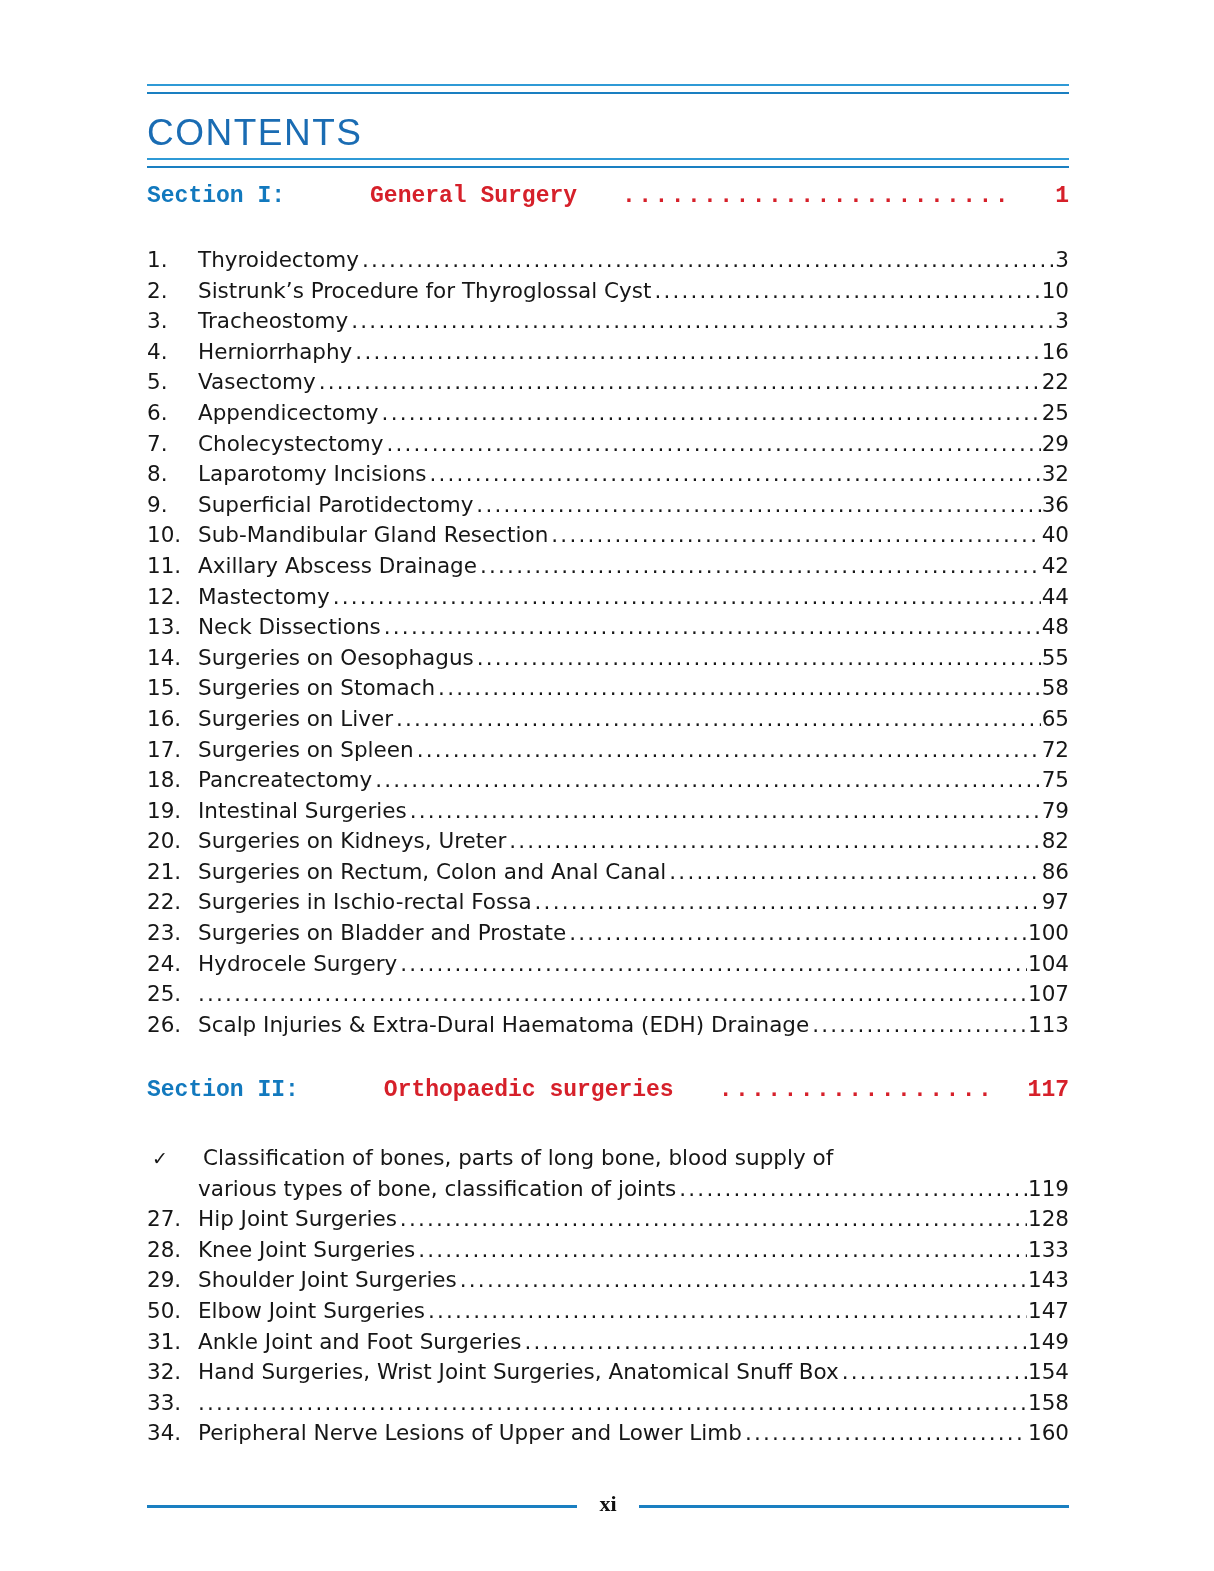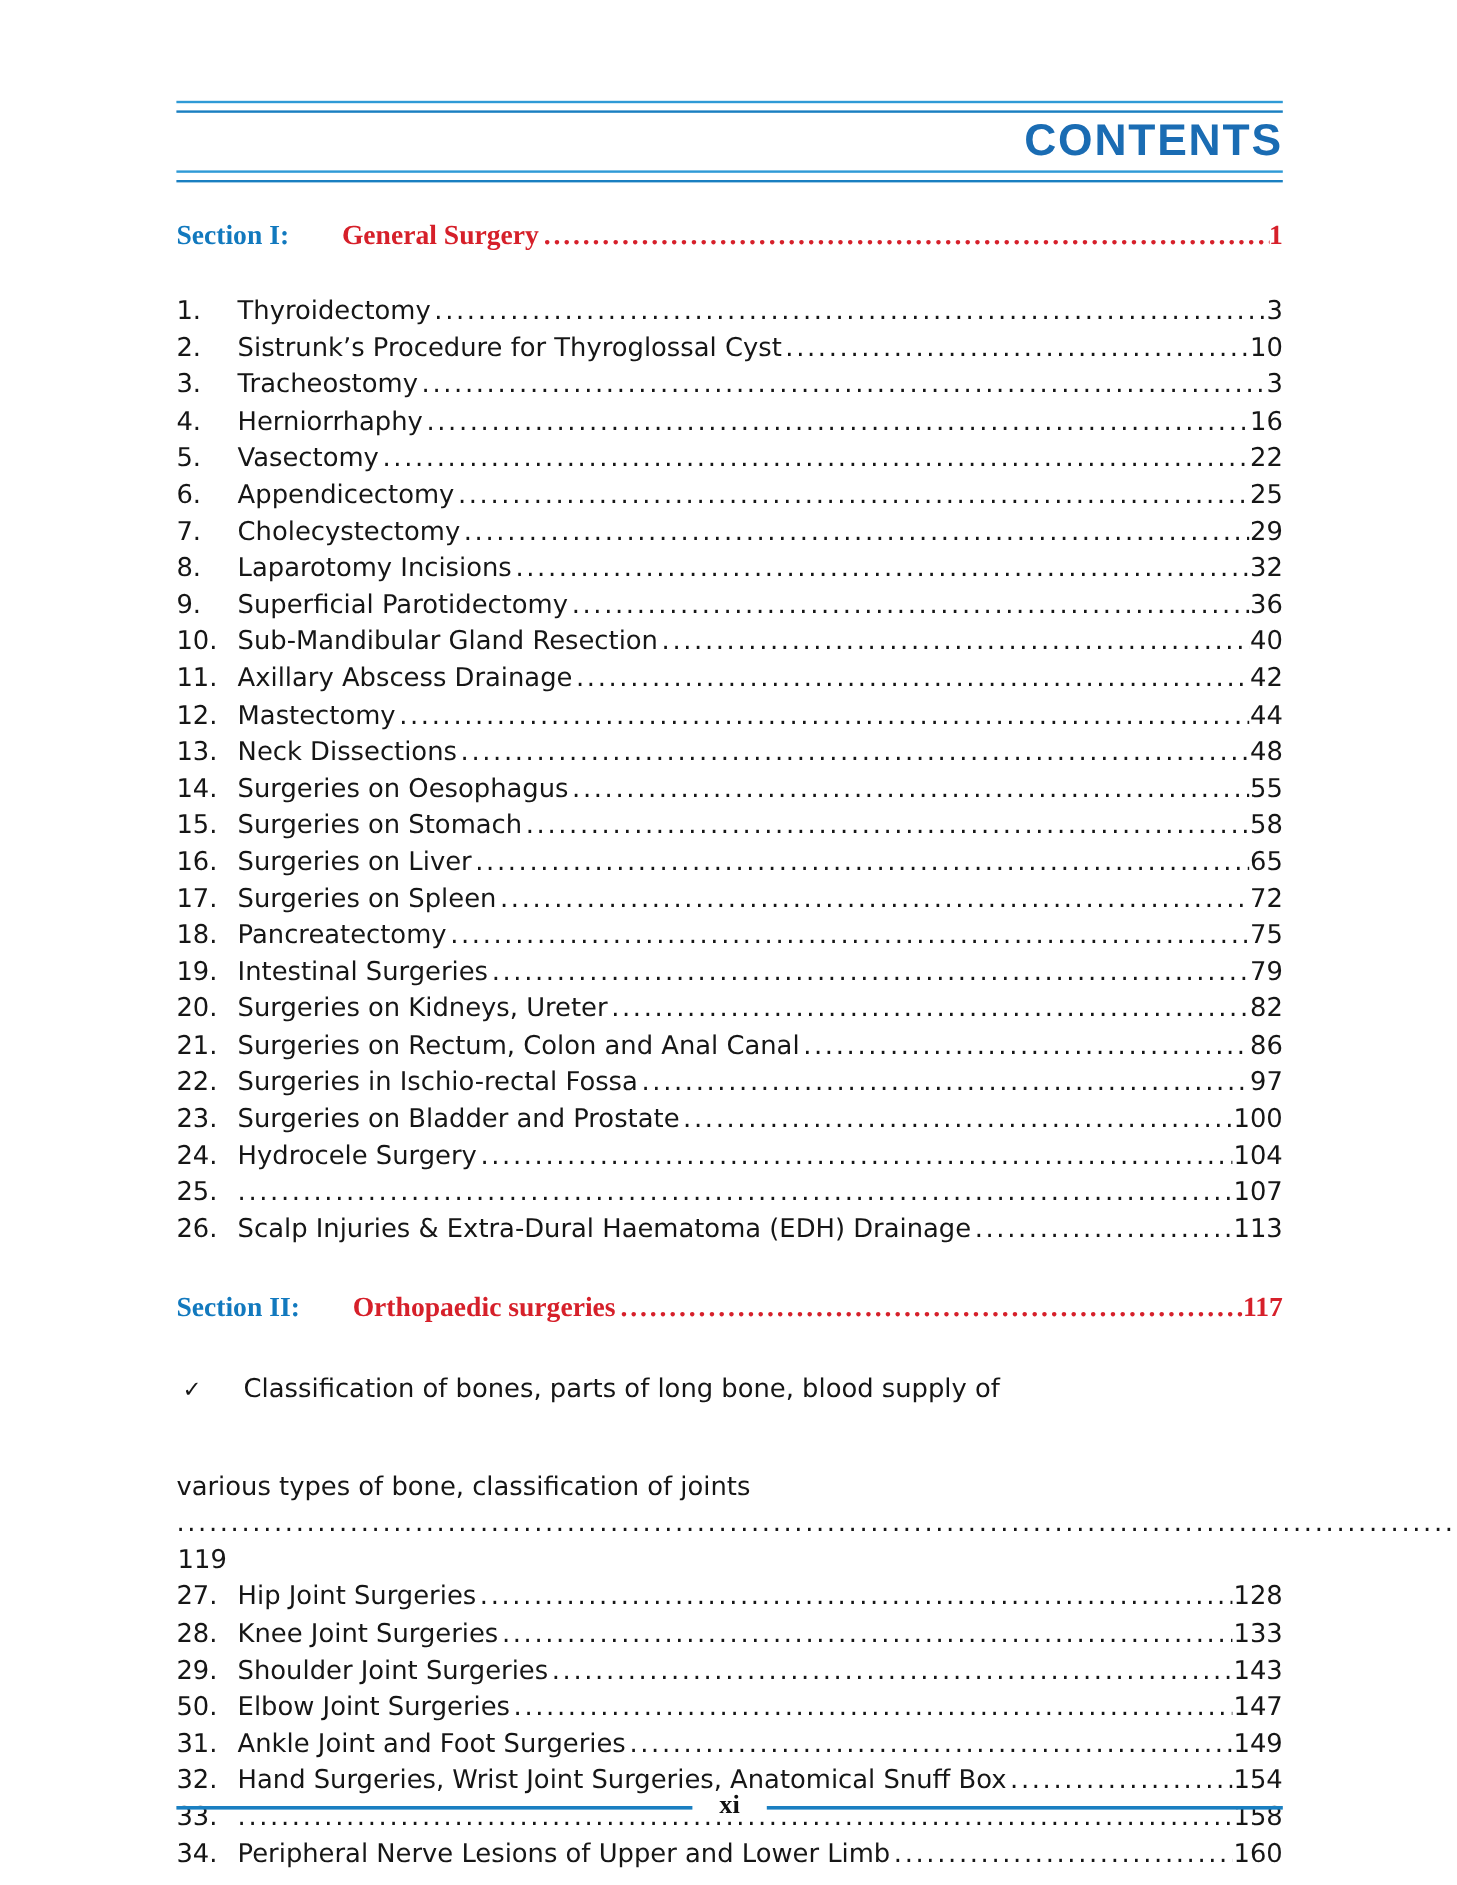--- a/index.html
+++ b/index.html
@@ -32,41 +32,42 @@
   }
   .rule-double {
     height: 6px;
     border-top: 2px solid #2f9ad6;
     border-bottom: 2px solid #1a7fc1;
     background: #ffffff;
   }
   .rule-double.lower { margin-top: 0; }
 
   .contents-title {
-    text-align: right;
+    text-align: left;
     font-family: "Liberation Sans", sans-serif;
-    font-weight: bold;
+    font-weight: normal;
     font-size: 37px;
     letter-spacing: 1.5px;
     color: #1a6cb3;
     line-height: 46px;
-    padding: 0 0 2px 0;
+    padding: 16px 0 2px 0;
   }
 
   
   .section-head {
     position: absolute;
     left: 147px;
     width: 922px;
-    font-family: Liberation Serif, serif;
+    font-family: Liberation Mono, monospace;
     font-weight: bold;
     font-size: 23px;
     white-space: nowrap;
     display: flex;
     align-items: baseline;
+    gap: 41px;
   }
   .section-label {
     color: #1279be;
     flex: 0 0 auto;
   }
   .section-name {
     color: #d6202a;
     flex: 0 0 auto;
     padding-left: 8px;
     margin-left: 36px;
@@ -129,22 +130,21 @@
   
   .toc-row.wrap {
     display: block;
   }
   .toc-row.wrap .line1 {
     display: flex;
     align-items: baseline;
   }
   .toc-row.wrap .line2 {
     display: flex;
-    align-items: flex-start;
-    flex-direction: column;
+    align-items: center;
   }
   .toc-row.wrap .indent {
     flex: 0 0 51px;
   }
 
   
   .footer {
     position: absolute;
     left: 147px;
     top: 1495px;

